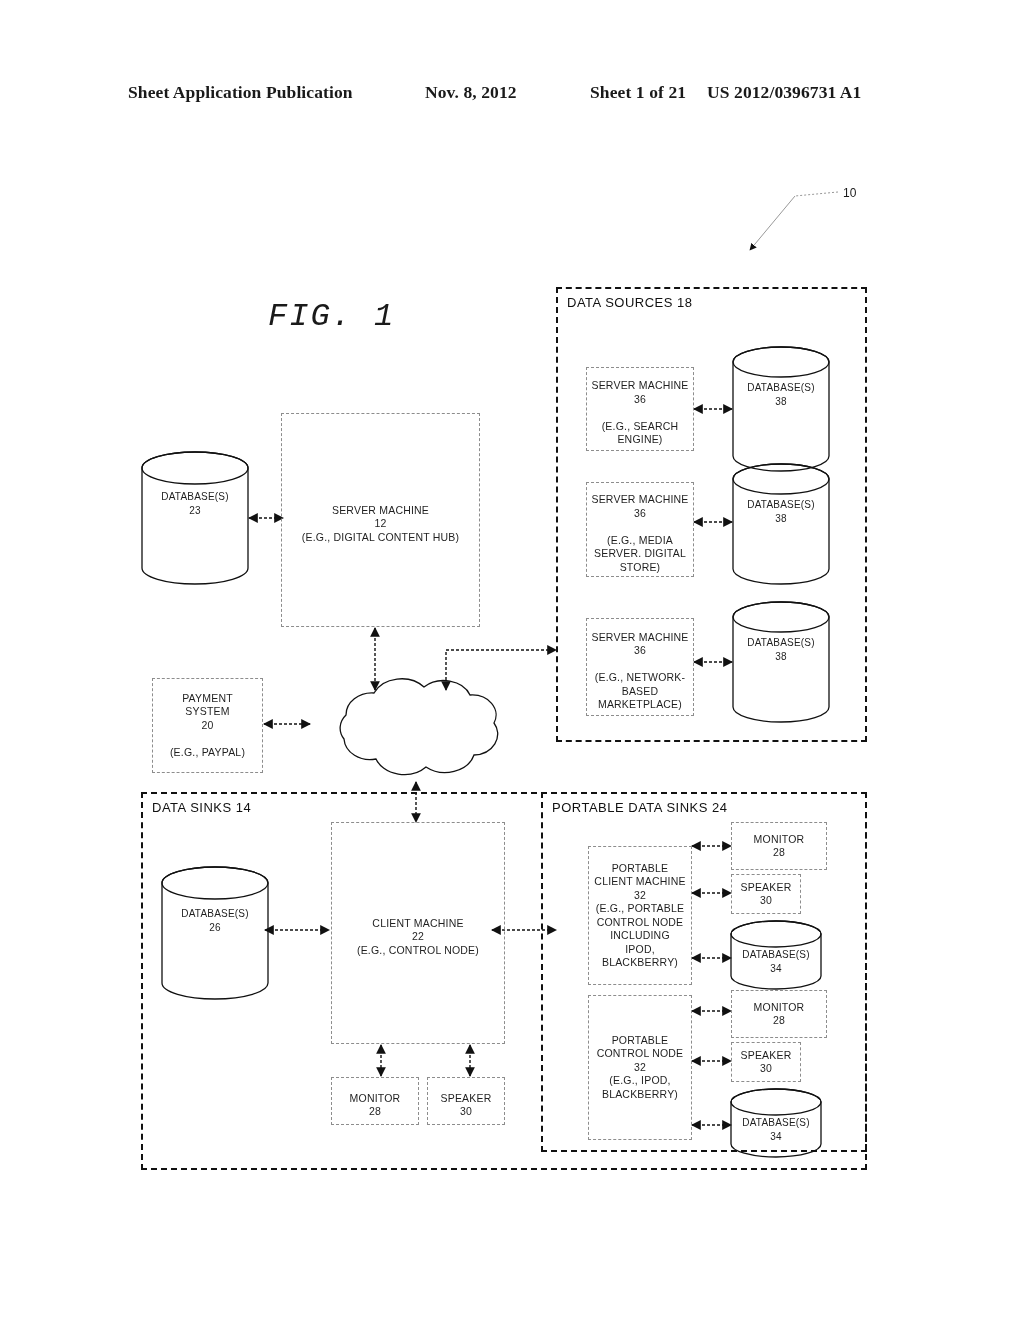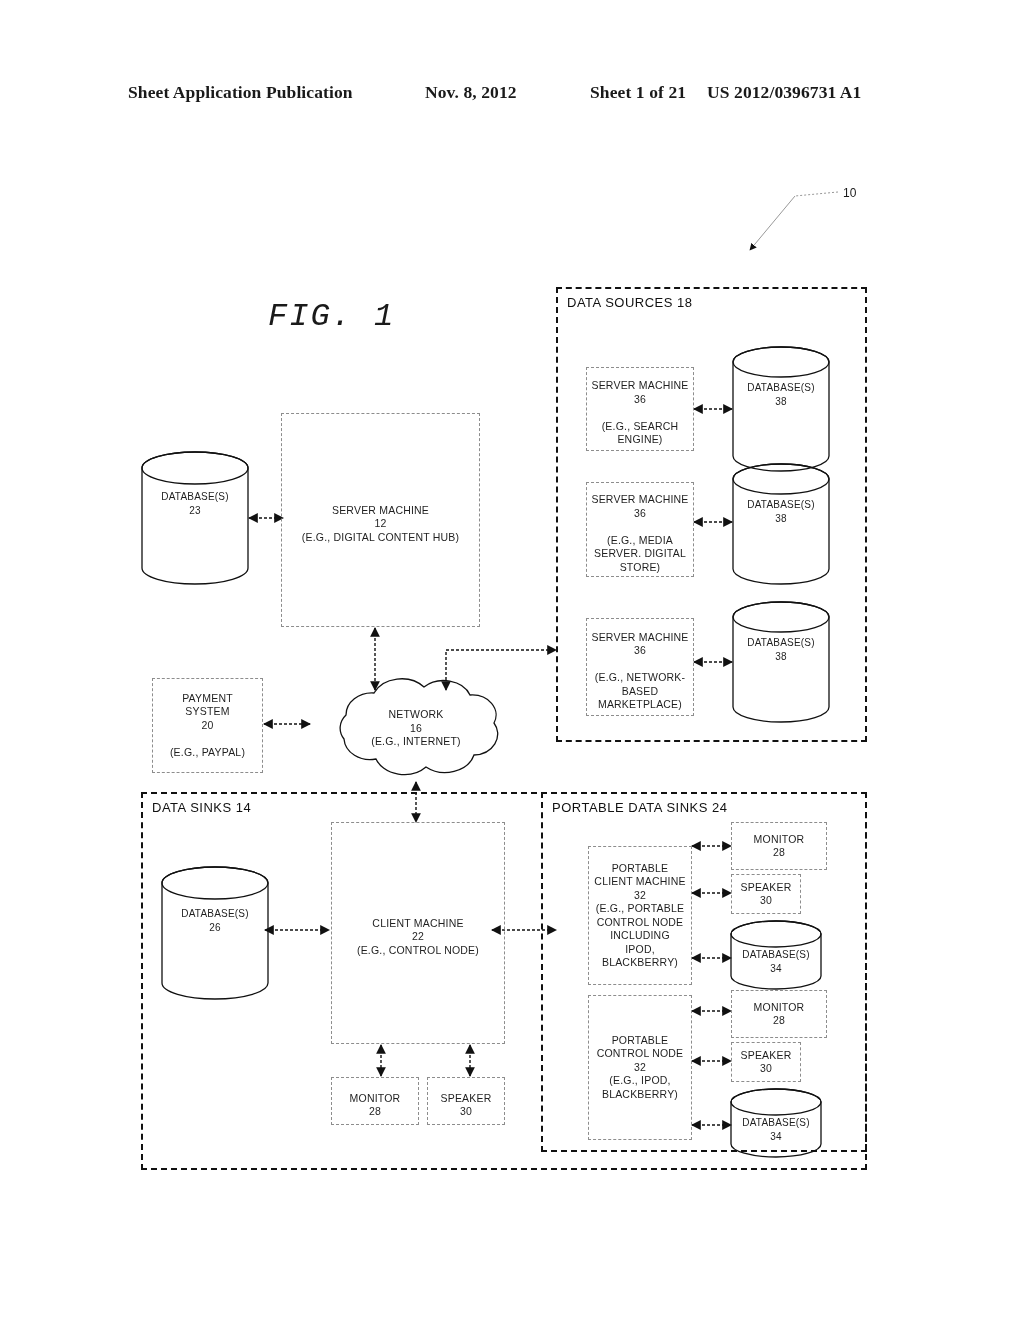--- a/index.html
+++ b/index.html
@@ -164,23 +164,20 @@
              a26,22 0 0,1 28,-22
              a30,24 0 0,1 50,-6
              a28,22 0 0,1 46,8
              a24,20 0 0,1 24,28
              a25,21 0 0,1 -20,32
              a30,24 0 0,1 -48,12
              a30,24 0 0,1 -50,-8
              a26,22 0 0,1 -32,-20
              a24,20 0 0,1 2,-24 Z" fill="none" stroke="#111" stroke-width="1.3"></path>
   </svg>
-  <div class="cloud-txt" style="white-space:pre-line;">NETWORK
-16
-(E.G., INTERNET)</div>
 </div>
 
 <div class="group" style="left:556px;top:287px;width:311px;height:455px;text-decoration:underline;">
   <div class="glabel">DATA SOURCES 18</div>
 </div>
 
 <div class="dbox pad-t" style="left:586px;top:367px;width:108px;height:84px;">
   <div style="white-space:pre-line;">SERVER MACHINE
 36
 

